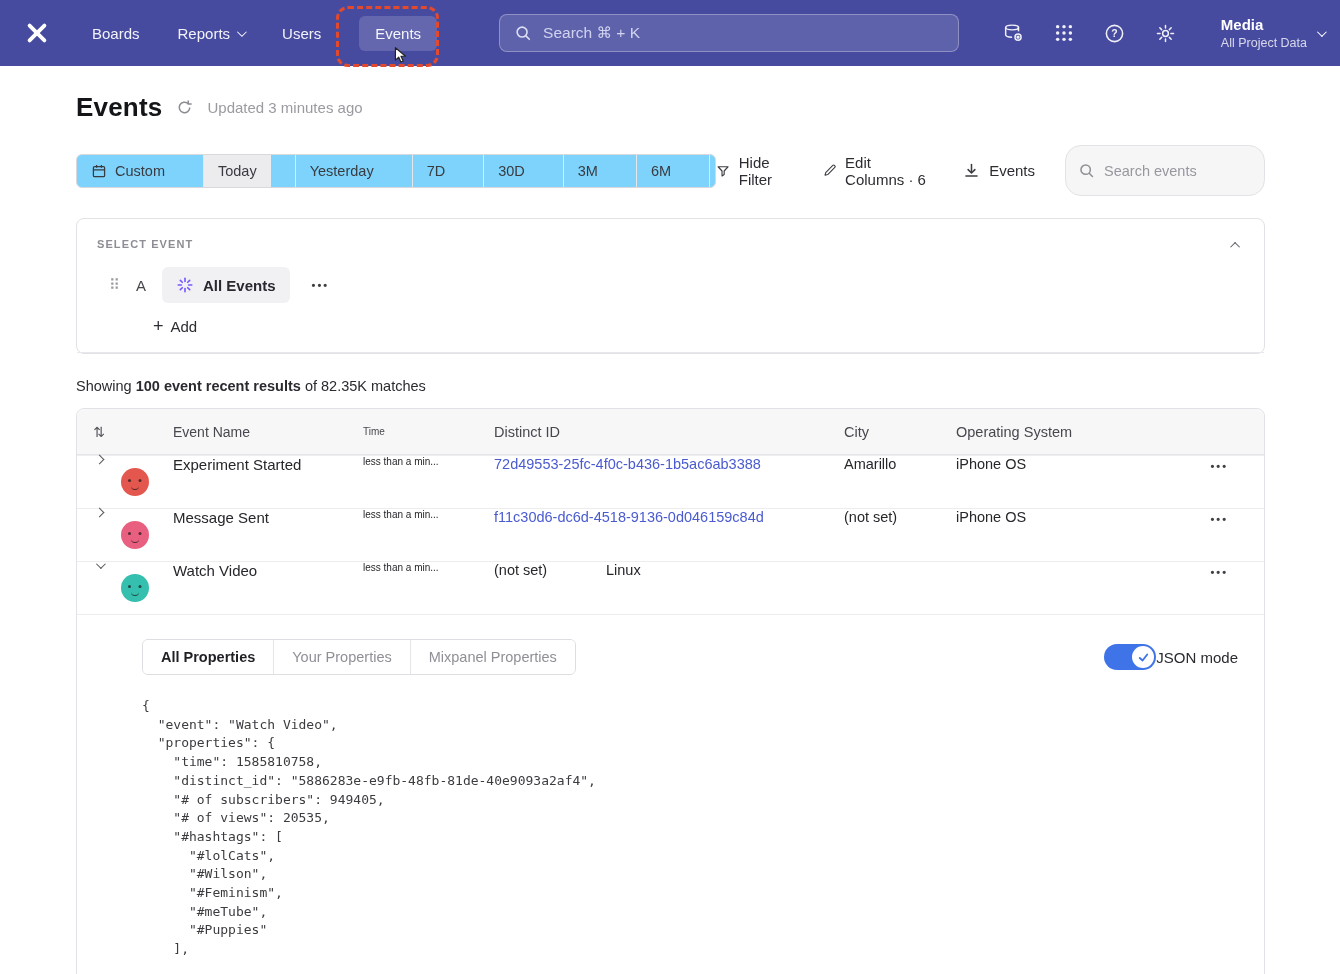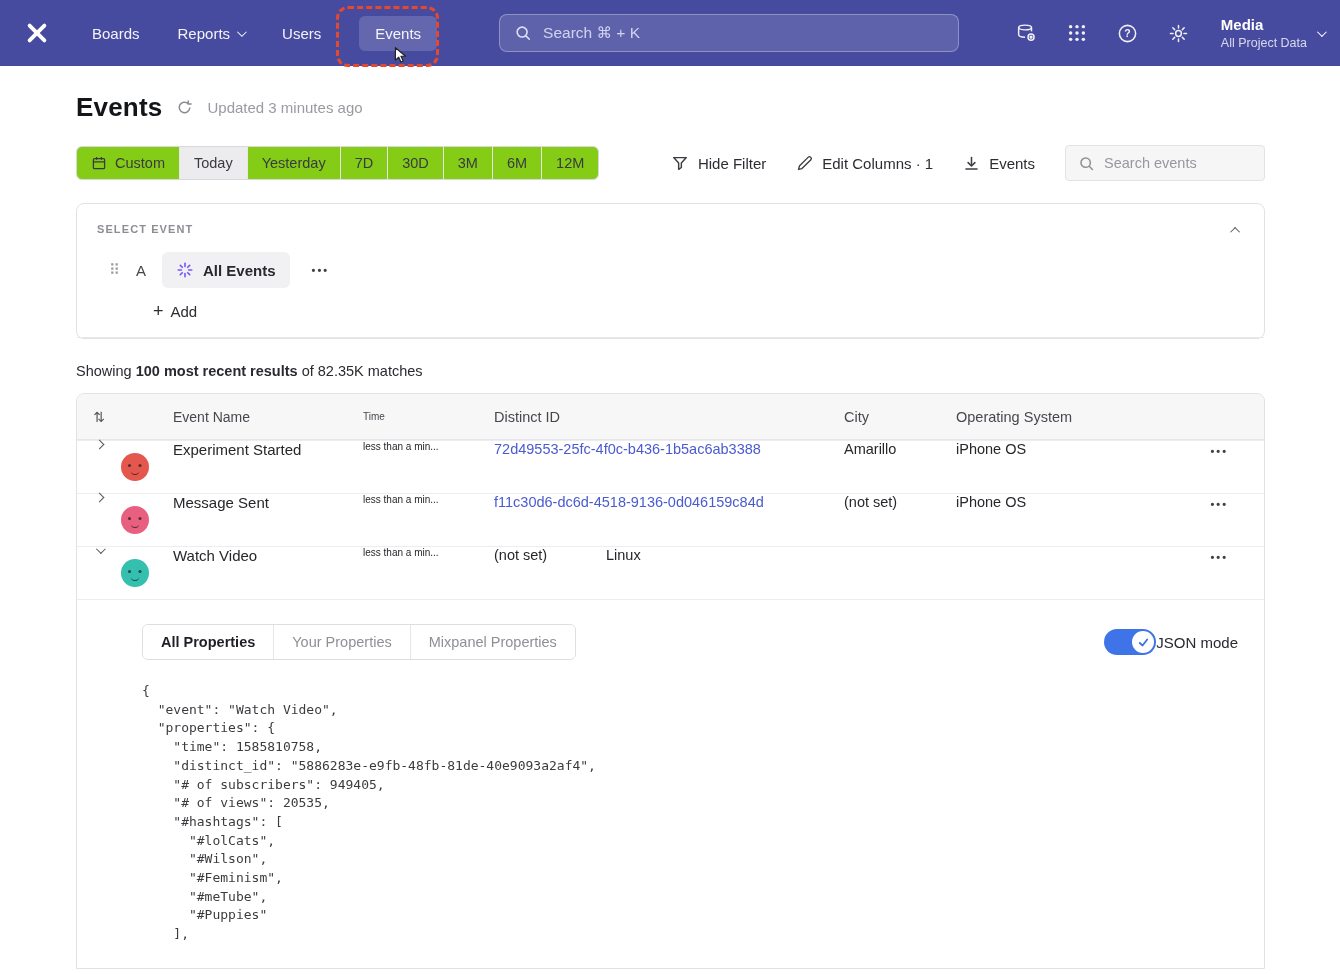--- a/index.html
+++ b/index.html
@@ -19,46 +19,46 @@
   .chev.right { transform:rotate(-45deg); }
   .chev.up { transform:rotate(225deg) translateY(-2px); }
   .nav-search { margin-left:62px; width:460px; height:38px; background:rgba(255,255,255,.13);
     border:1px solid rgba(255,255,255,.30); border-radius:8px; display:flex; align-items:center;
     gap:11px; padding:0 14px; color:#dcdef4; }
   .nav-search input { flex:1; background:transparent; border:none; outline:none; color:#fff; font-size:15.5px;
     font-family:"Liberation Sans", sans-serif; }
   .nav-search input::placeholder { color:rgba(228,230,250,.85); }
   .nav-right { margin-left:auto; display:flex; align-items:center; gap:30px; color:rgba(255,255,255,.92); }
   .nav-iconbtn { cursor:pointer; display:flex; align-items:center; }
-  .nav-project { display:flex; align-items:center; gap:10px; margin-left:2px; cursor:pointer; }
+  .nav-project { display:flex; align-items:center; gap:10px; margin-left:15px; cursor:pointer; }
   .nav-project .pname { font-size:15px; font-weight:700; color:#fff; line-height:1.3; }
   .nav-project .pscope { font-size:12.5px; color:rgba(255,255,255,.78); line-height:1.3; }
 
   
   .annotation { position:absolute; left:336px; top:6px; width:103px; height:61px;
     border:3px dashed #e2492d; border-radius:12px; pointer-events:none; z-index:50; }
   .annotation svg { position:absolute; left:50px; top:36px; }
 
   
   .page { padding:26px 75px 0 76px; }
   .title-row { display:flex; align-items:center; gap:14px; }
   .page-title { font-size:26px; font-weight:700; color:#141519; letter-spacing:.2px; }
   .refresh { color:#8b8c92; display:flex; cursor:pointer; }
   .updated { font-size:15px; color:#9a9ba1; }
 
   .toolbar { display:flex; align-items:center; justify-content:space-between; margin-top:22px; }
-  .seg-group { display:flex; height:34px; border:1px solid #d9d9dd; border-radius:6px; overflow:hidden; background:#84cc16; }
+  .seg-group { display:flex; height:34px; border:1px solid #d9d9dd; border-radius:6px; overflow:hidden; background:#7dd3fc;gap:24px; }
   .seg { display:flex; align-items:center; gap:8px; padding:0 14px; font-size:14.5px; color:#3a3b40;
          border-left:1px solid #e7e7ea; cursor:pointer; white-space:nowrap; }
   .seg:first-child { border-left:none; }
   .seg.selected { background:#ececee; font-weight:500; }
   .toolbar-right { display:flex; align-items:center; gap:30px; }
   .tbtn { display:flex; align-items:center; gap:9px; font-size:15px; color:#2c2d32; font-weight:500; cursor:pointer; }
   .tbtn svg { color:#3c3d43; }
-  .search-events { width:200px; height:36px; background:#f6f6f7; border:1px solid #e3e3e7; border-radius:4px;
+  .search-events { width:200px; height:51px; background:#f6f6f7; border:1px solid #e3e3e7; border-radius:16px;
     display:flex; align-items:center; gap:9px; padding:0 12px; color:#8f9096; }
   .search-events input { flex:1; min-width:0; background:transparent; border:none; outline:none;
     font-size:14.5px; color:#3a3b40; font-family:"Liberation Sans", sans-serif; }
   .search-events input::placeholder { color:#97989e; }
 
   
   .card { margin-top:22px; border:1px solid #e2e2e6; border-radius:8px; background:#fff; }
   .card-section { padding:14px 20px 16px 20px; }
   .section-head { display:flex; align-items:center; justify-content:space-between; }
   .section-title { font-size:11px; font-weight:700; letter-spacing:1.1px; color:#8d8e94; }
@@ -238,21 +238,21 @@
       <span class="tbtn">
         <svg viewBox="0 0 20 20" width="18" height="18">
           <path d="M3 4h14l-5.5 6v5l-3 2v-7z" fill="none" stroke="currentColor" stroke-width="1.6" stroke-linejoin="round"></path>
         </svg>
         <span>Hide Filter</span>
       </span>
       <span class="tbtn">
         <svg viewBox="0 0 20 20" width="17" height="17">
           <path d="M3 17l1-4L14.5 2.5a1.8 1.8 0 0 1 2.5 0l.5.5a1.8 1.8 0 0 1 0 2.5L7 16z" fill="none" stroke="currentColor" stroke-width="1.6" stroke-linejoin="round"></path>
         </svg>
-        <span>Edit Columns · 1</span>
+        <span>Edit Columns · 6</span>
       </span>
       <span class="tbtn">
         <svg viewBox="0 0 20 20" width="17" height="17">
           <path d="M10 3v9" stroke="currentColor" stroke-width="1.8" stroke-linecap="round"></path>
           <path d="M6 9l4 4 4-4" fill="none" stroke="currentColor" stroke-width="1.8" stroke-linecap="round" stroke-linejoin="round"></path>
           <path d="M3.5 16.5h13" stroke="currentColor" stroke-width="1.8" stroke-linecap="round"></path>
         </svg>
         <span>Events</span>
       </span>
       <div class="search-events">
@@ -296,21 +296,21 @@
       <div class="add-row">
         <span class="add-btn">
           <span class="plus">+</span>
           <span>Add</span>
         </span>
       </div>
     </div>
     <div class="card-divider"></div>
   </section>
 
-  <p class="results-line"><span>Showing </span><b>100 most recent results</b><span> of 82.35K matches</span></p>
+  <p class="results-line"><span>Showing </span><b>100 event recent results</b><span> of 82.35K matches</span></p>
 
   <section class="table">
     <div class="thead">
       <span class="col-exp">
           <span class="sort-icon">⇅</span>
         </span>
       <span class="col-av"></span>
       <span class="col-name">Event Name</span>
       <span class="col-time">Time</span>
       <span class="col-id">Distinct ID</span>

